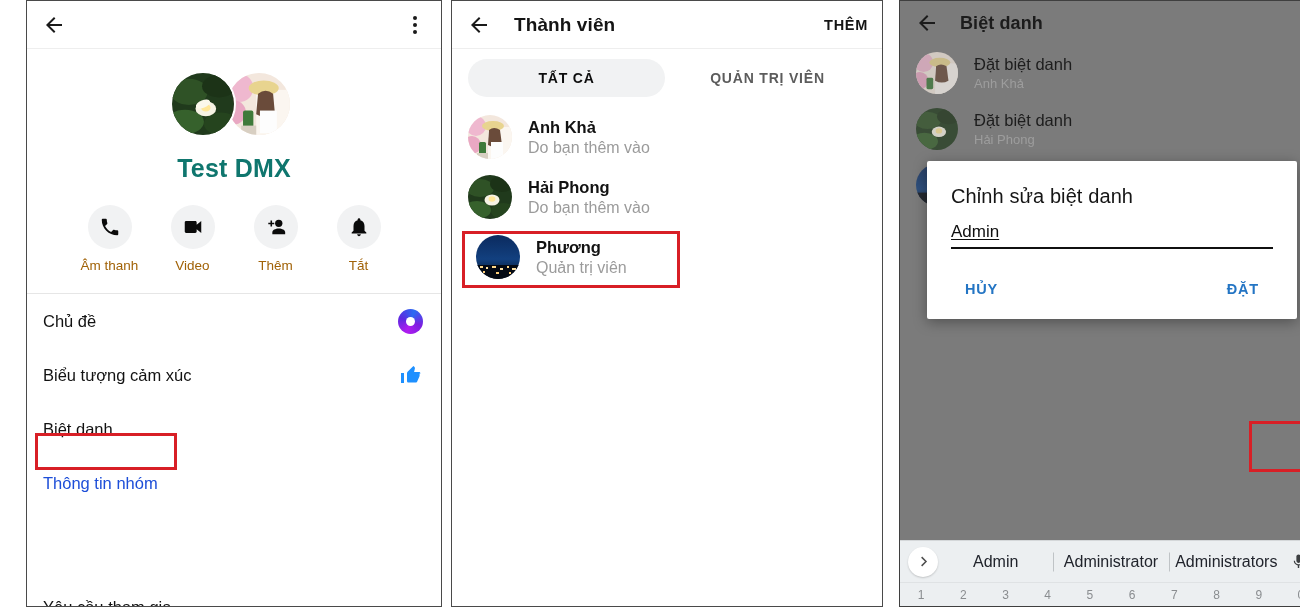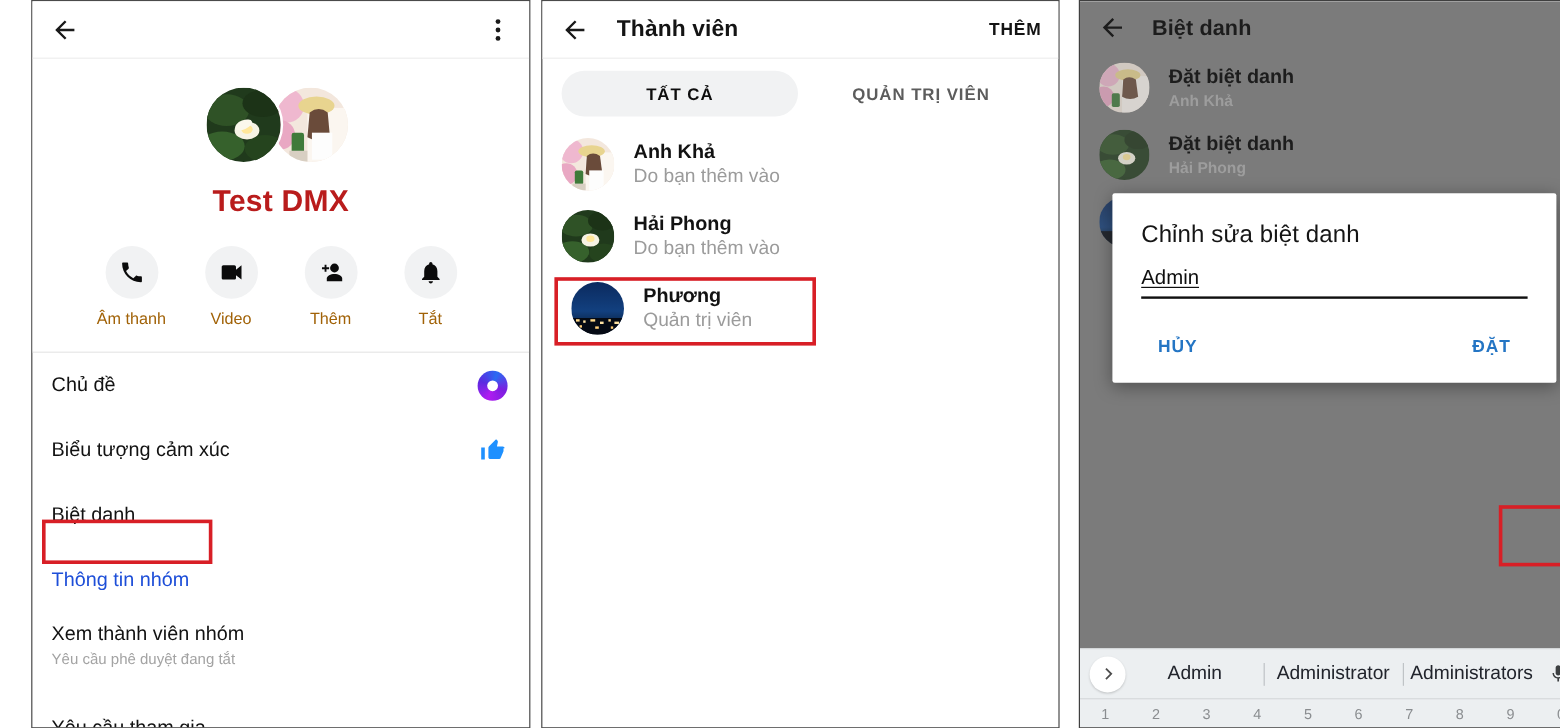--- a/index.html
+++ b/index.html
@@ -60,21 +60,21 @@
   .av {
     position: absolute; top: 0; width: 66px; height: 66px;
     border-radius: 50%; overflow: hidden; border: 2px solid #fff;
   }
   .av.left  { left: 0;  z-index: 2; }
   .av.right { left: 56px; z-index: 1; }
   .av svg { display:block; width: 100%; height: 100%; }
 
   .group-title {
     margin-top: 17px; font-size: 25px; font-weight: 700;
-    color: #b91c1c; letter-spacing: .2px;
+    color: #0f766e; letter-spacing: .2px;
   }
 
   .actions {
     display: flex; justify-content: center; gap: 0;
     margin-top: 22px; padding: 0 26px 20px;
   }
   .action { width: 83px; text-align: center; }
   .action-circle {
     width: 44px; height: 44px; border-radius: 50%;
     background: #f1f2f3; margin: 0 auto;
@@ -155,21 +155,21 @@
     height: 44px; display: flex; align-items: center; padding: 0 14px;
     background: transparent;
   }
   .nk-appbar .back-arrow { color: #1c1c1c; }
   .nk-appbar .appbar-title { color: #1c1c1c; font-size: 18px; margin-left: 20px; }
   .nk-row {
     display: flex; align-items: center; padding: 7px 16px; min-height: 55px;
   }
   .nk-av { width: 42px; height: 42px; border-radius: 50%; overflow: hidden; flex: 0 0 42px; opacity: .72; }
   .nk-av svg { display:block; width:100%; height:100%; }
-  .nk-text { margin-left: 16px; font-weight: bold; }
+  .nk-text { margin-left: 16px; }
   .nk-title { font-size: 16.5px; color: #1d1d1d; }
   .nk-sub { font-size: 13px; color: #9d9d9d; margin-top: 2px; }
 
   .modal {
     position: absolute; z-index: 5;
     left: 27px; top: 160px; width: 370px;
     background: #ffffff; border-radius: 2px;
     box-shadow: 0 3px 14px rgba(0,0,0,.35);
     padding: 24px 24px 8px 24px;
   }
@@ -345,26 +345,20 @@
           <div class="mi-title">Biệt danh</div>
         </div>
       </div>
 
       <div class="menu-item">
         <div class="mi-text">
           <div class="mi-title muted">Thông tin nhóm</div>
         </div>
       </div>
 
-      <div class="menu-item">
-        <div class="mi-text">
-          <div class="mi-title">Xem thành viên nhóm</div>
-          <div class="mi-sub">Yêu cầu phê duyệt đang tắt</div>
-        </div>
-      </div>
 
     </div>
 
     <div class="clipped-row">Yêu cầu tham gia</div>
 
     <div class="redbox" id="redbox-nickname"></div>
   </div>
 
   <div class="panel" id="panel-members">
 

